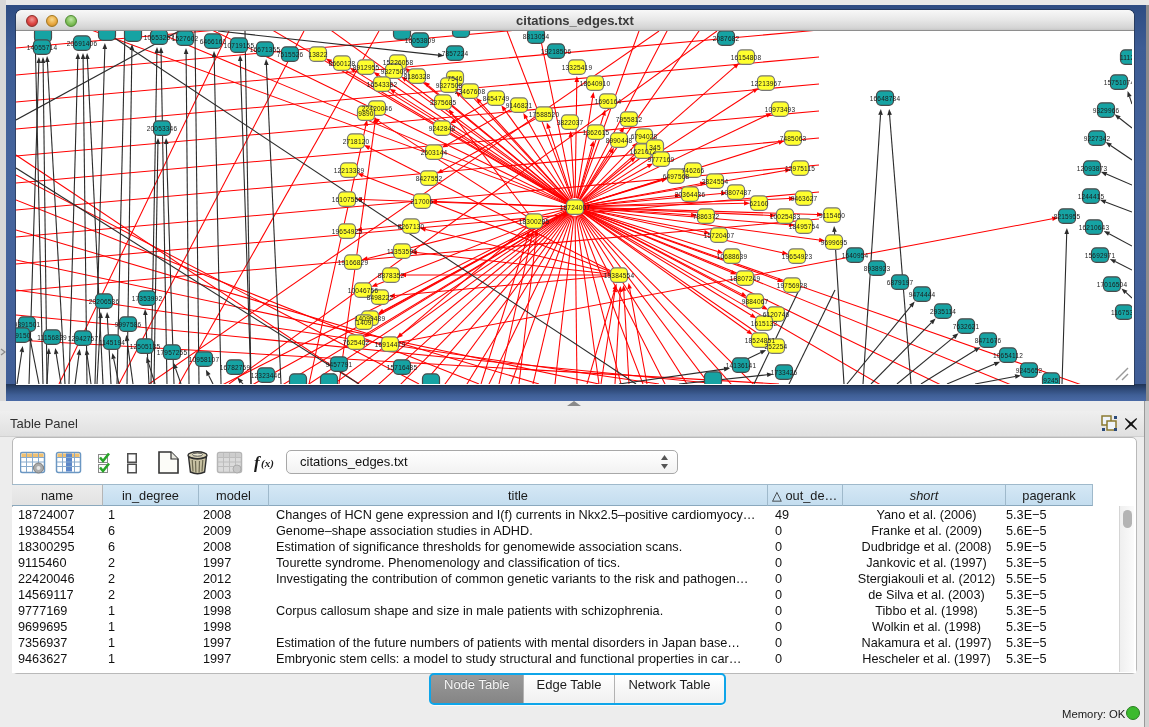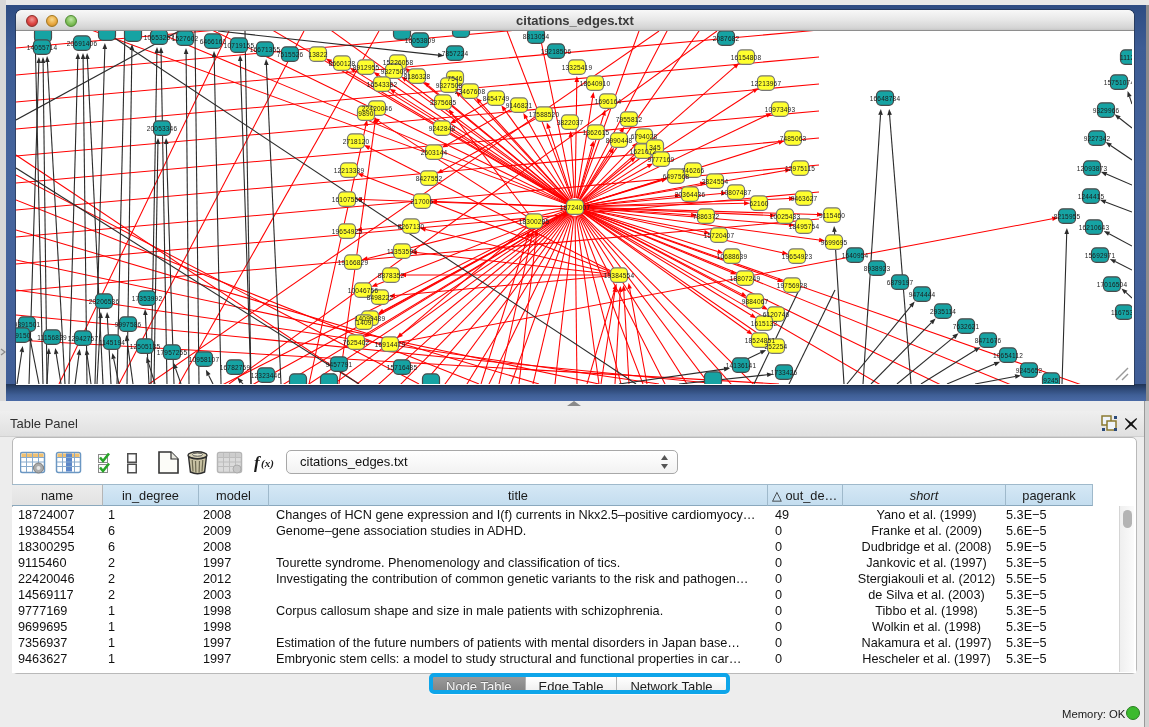--- a/index.html
+++ b/index.html
@@ -41,21 +41,21 @@
 .trow { position:absolute; left:0; width:1110px; height:16px; }
 .c { position:absolute; top:0; font-size:12.7px; color:#101010; white-space:nowrap; line-height:16px; }
 .c0 { left:6px; } .c1 { left:96px; } .c2 { left:191px; } .c3 { left:264px; }
 .c4 { left:763px; } .c5 { left:833px; width:163px; text-align:center; } .c6 { left:994px;text-align:center; }
 
 #vsb { position:absolute; left:1119px; top:105px; width:15px; height:166px;
   background:linear-gradient(90deg,#efefef,#fbfbfb); border-left:1px solid #d5d5d5; }
 #vsb .thumb { position:absolute; left:2.5px; top:4px; width:9px; height:18px; border-radius:5px;
   background:#b4b4b4; }
 
-#tabs { position:absolute; left:429px; top:272px; height:21px; border:4px solid #0ea5e9;
+#tabs { position:absolute; left:429px; top:272px; height:32px; border:2px solid #0ea5e9;
   border-radius:5px; overflow:hidden; background:#0ea5e9; display:flex;
   box-shadow:0 1px 0 rgba(255,255,255,.7); }
 .tab { height:100%; font-size:13px; line-height:20px; padding:0 13px; color:#1c1c1c;
   background:linear-gradient(180deg,#ffffff,#f0f0f0); border-right:1px solid #b2b2b2; }
 .tab.sel { background:linear-gradient(180deg,#9a9a9a,#858585); color:#f5f5f5;
   text-shadow:0 -1px 0 rgba(0,0,0,.25); }
 #mem { position:absolute; left:1062px; top:307px; font-size:11.3px; color:#1a1a1a; }
 #memdot { position:absolute; left:1126px; top:305px; width:14px; height:14px; border-radius:50%;
   background:#3cba2e; border:1.5px solid #2a7d22; }
 #prightline { position:absolute; left:1144px; top:401px; width:1px; height:326px; background:#9a9a9a; }
@@ -801,36 +801,37 @@
     <div class="hc" style="left:831px;width:163px;font-style:italic;">short</div>
     <div class="hc" style="left:994px;width:87px;">pagerank</div>
   </div>
   <div id="tbody">
 <div class="trow" style="top:0px">
 <div class="c c0">18724007</div>
         <div class="c c1">1</div>
         <div class="c c2">2008</div>
 <div class="c c3">Changes of HCN gene expression and I(f) currents in Nkx2.5–positive cardiomyocy…</div>
         <div class="c c4">49</div>
-        <div class="c c5">Yano et al. (1999)</div>
+        <div class="c c5">Yano et al. (2006)</div>
 <div class="c c6">5.3E−5</div>
       </div>
 <div class="trow" style="top:16px">
 <div class="c c0">19384554</div>
         <div class="c c1">6</div>
         <div class="c c2">2009</div>
-<div class="c c3">Genome–gene association studies in ADHD.</div>
+<div class="c c3">Genome–shape association studies in ADHD.</div>
         <div class="c c4">0</div>
         <div class="c c5">Franke et al. (2009)</div>
 <div class="c c6">5.6E−5</div>
       </div>
 <div class="trow" style="top:32px">
 <div class="c c0">18300295</div>
         <div class="c c1">6</div>
         <div class="c c2">2008</div>
+<div class="c c3">Estimation of significance thresholds for genomewide association scans.</div>
         <div class="c c4">0</div>
         <div class="c c5">Dudbridge et al. (2008)</div>
 <div class="c c6">5.9E−5</div>
       </div>
 <div class="trow" style="top:48px">
 <div class="c c0">9115460</div>
         <div class="c c1">2</div>
         <div class="c c2">1997</div>
 <div class="c c3">Tourette syndrome. Phenomenology and classification of tics.</div>
         <div class="c c4">0</div>

